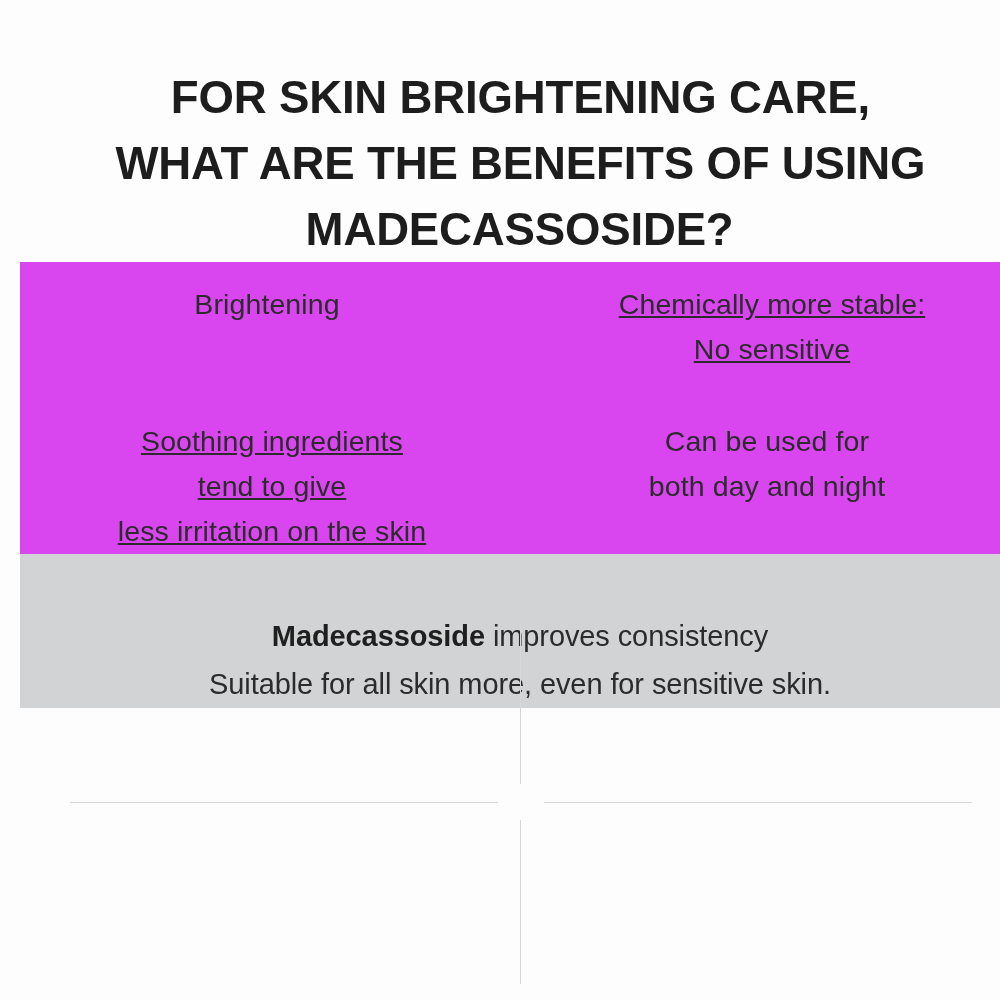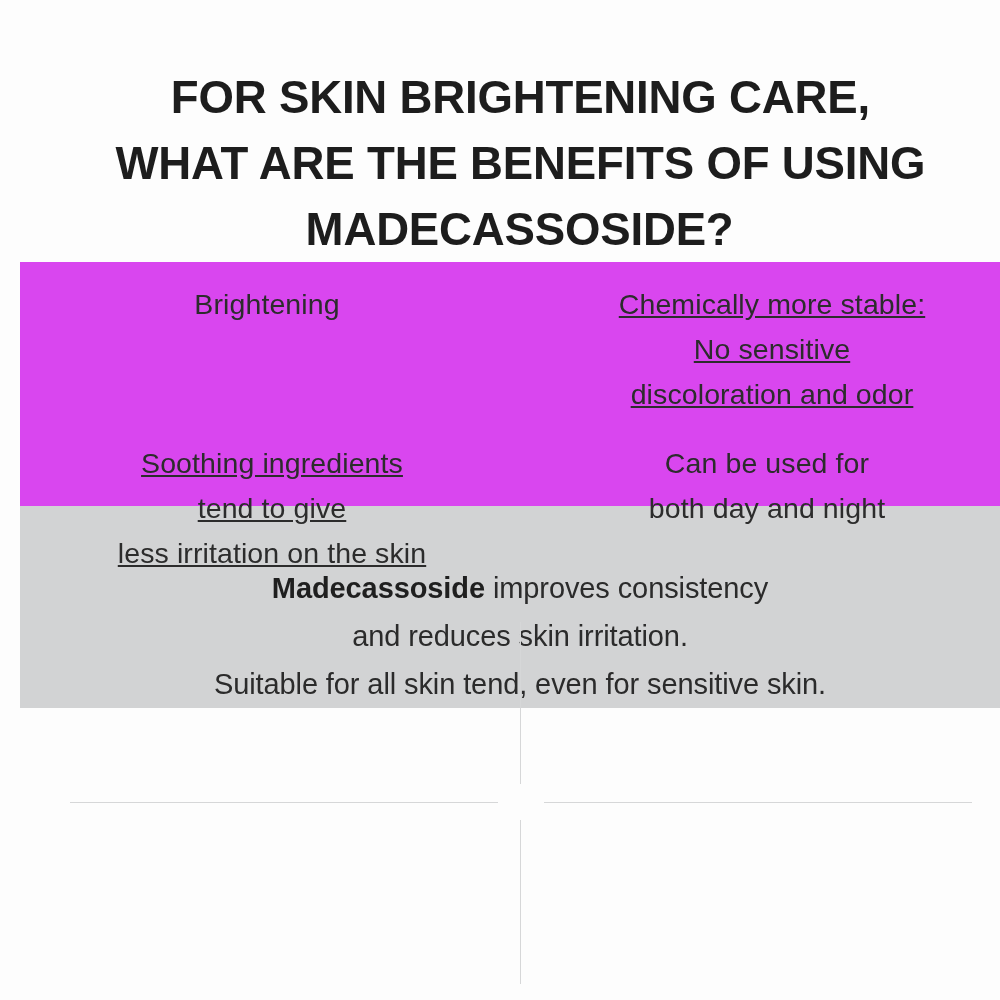--- a/index.html
+++ b/index.html
@@ -133,21 +133,20 @@
       <div class="cell cell-r1 cell-c1">
         <div class="cell-text">
           <div>Brightening</div>
         </div>
       </div>
 
       <div class="cell cell-r1 cell-c2">
         <div class="cell-text">
           <div>Chemically more stable:</div>
           <div>No sensitive</div>
-          <div>discoloration and odor</div>
         </div>
       </div>
 
       <div class="cell cell-r2 cell-c2">
         <div class="cell-text">
           <div>Soothing ingredients</div>
           <div>tend to give</div>
           <div>less irritation on the skin</div>
         </div>
       </div>
@@ -162,17 +161,16 @@
     </div>
 
     <div class="divider div-v-top"></div>
     <div class="divider div-v-bot"></div>
     <div class="divider div-h-left"></div>
     <div class="divider div-h-right"></div>
   </div>
 
   <div class="footer-band">
     <div class="footer-line"><span class="footer-strong">Madecassoside</span><span> improves consistency</span></div>
-    <div class="footer-line">and reduces skin irritation.</div>
-    <div class="footer-line">Suitable for all skin tend, even for sensitive skin.</div>
+    <div class="footer-line">Suitable for all skin more, even for sensitive skin.</div>
   </div>
 
 </div>
 
 </body></html>

